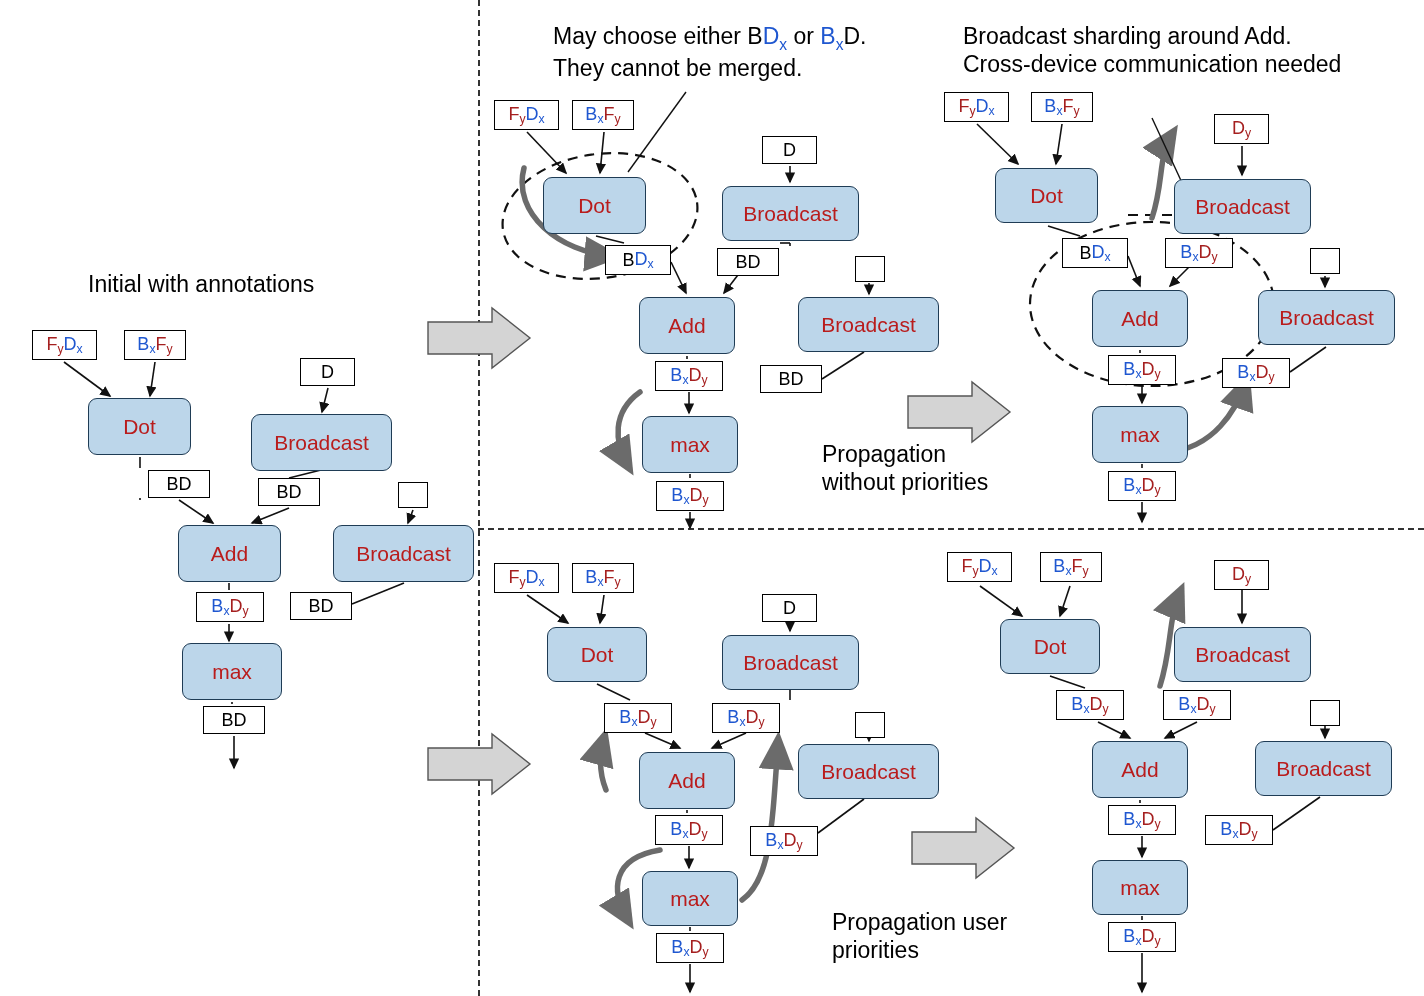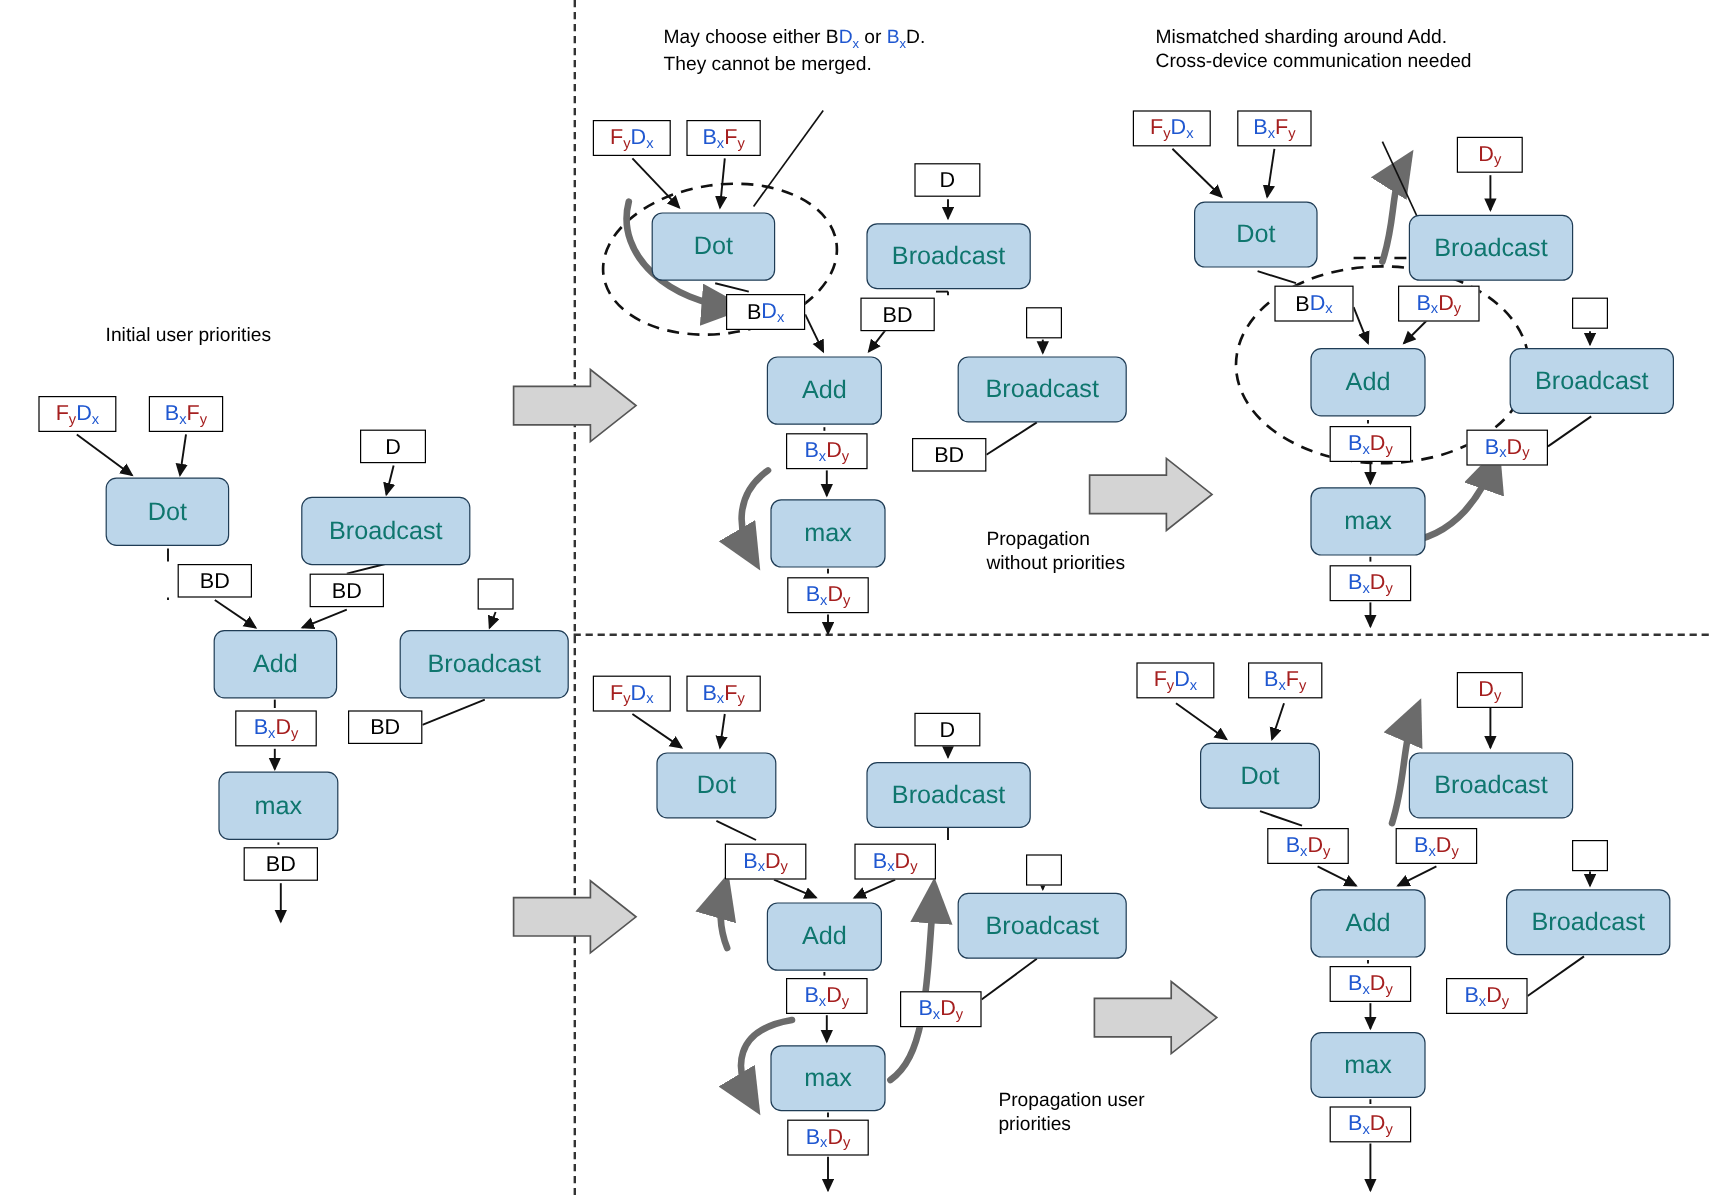--- a/index.html
+++ b/index.html
@@ -12,40 +12,40 @@
     color:#000;
   }
   #stage{position:absolute;left:0;top:0;width:1424px;height:996px;}
   .node{
     position:absolute;
     background:#bcd6ea;
     border:1.5px solid #1f3c55;
     border-radius:9px;
     display:flex;align-items:center;justify-content:center;
     font-size:21px;
-    color:#0f766e;
+    color:#b91c1c;
     box-sizing:border-box;
   }
   .tag{
     position:absolute;
     background:#ffffff;
     border:1.2px solid #000;
     display:flex;align-items:center;justify-content:center;
     font-size:18px;
     box-sizing:border-box;
     white-space:nowrap;
     padding:0 3px;
   }
   .tag .b{color:#1f57d0;}
   .tag .r{color:#a51f1f;}
   .tag .k{color:#000;}
   .tag sub{font-size:0.68em;vertical-align:-0.25em;}
   .label{
     position:absolute;
-    font-size:16px;
+    font-size:23px;
     color:#000;
     white-space:pre;
     line-height:1.22;
   }
   .divider-v{
     position:absolute;
     border-left:2px dashed #333;
     height:996px;top:0;
   }
   .divider-h{
@@ -364,23 +364,23 @@
       <div class="tag" style="left: 1205px; top: 815px; width: 68px; height: 30px;">
         <span class="b">B<sub>x</sub></span>
         <span class="r">D<sub>y</sub></span>
       </div>
       <div class="tag" style="left: 1108px; top: 922px; width: 68px; height: 30px;">
         <span class="b">B<sub>x</sub></span>
         <span class="r">D<sub>y</sub></span>
       </div>
     </div>
   <div id="labels-layer">
-      <div class="label" style="left: 88px; top: 270px;">Initial user priorities</div>
+      <div class="label" style="left: 88px; top: 270px;">Initial with annotations</div>
       <div class="label" style="left: 553px; top: 22px;">May choose either B<span style="color:#1f57d0">D<sub style="font-size:.68em">x</sub></span> or <span style="color:#1f57d0">B<sub style="font-size:.68em">x</sub></span>D.<br>They cannot be merged.</div>
-      <div class="label" style="left: 963px; top: 22px;">Mismatched sharding around Add.
+      <div class="label" style="left: 963px; top: 22px;">Broadcast sharding around Add.
 Cross-device communication needed</div>
       <div class="label" style="left: 822px; top: 440px;">Propagation
 without priorities</div>
       <div class="label" style="left: 832px; top: 908px;">Propagation user
 priorities</div>
     </div>
 
 </div>
 
 </body></html>

